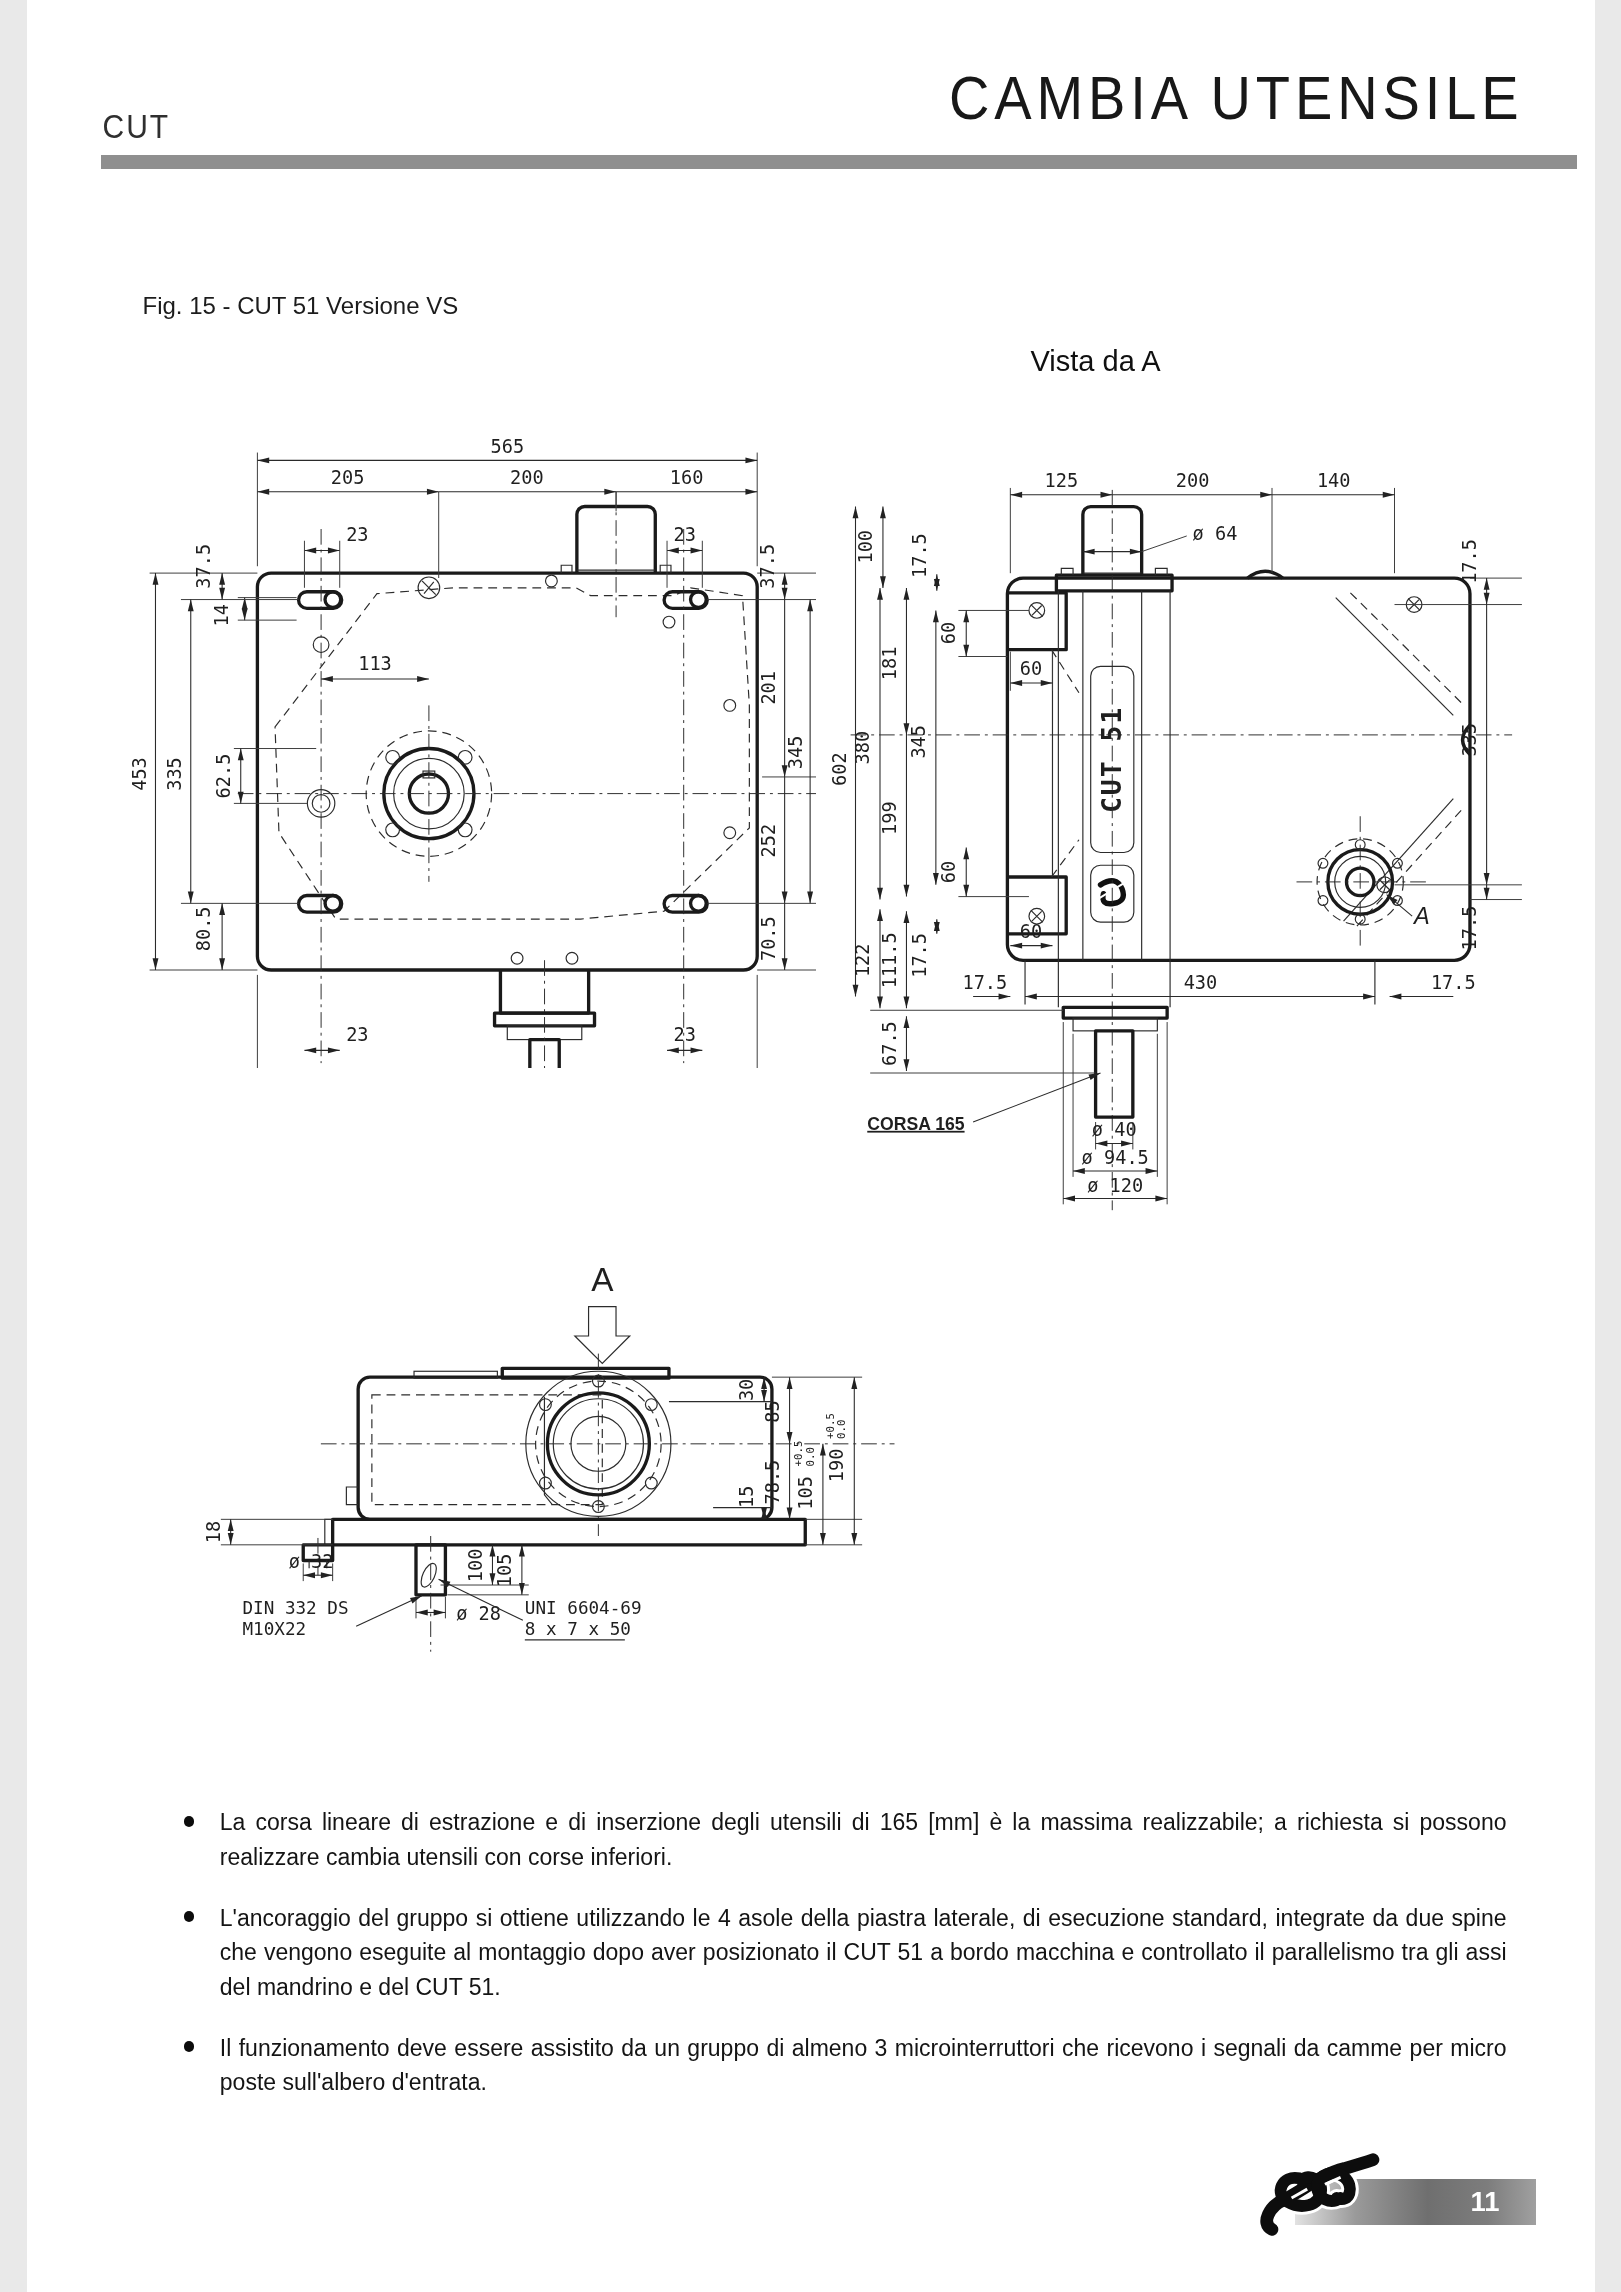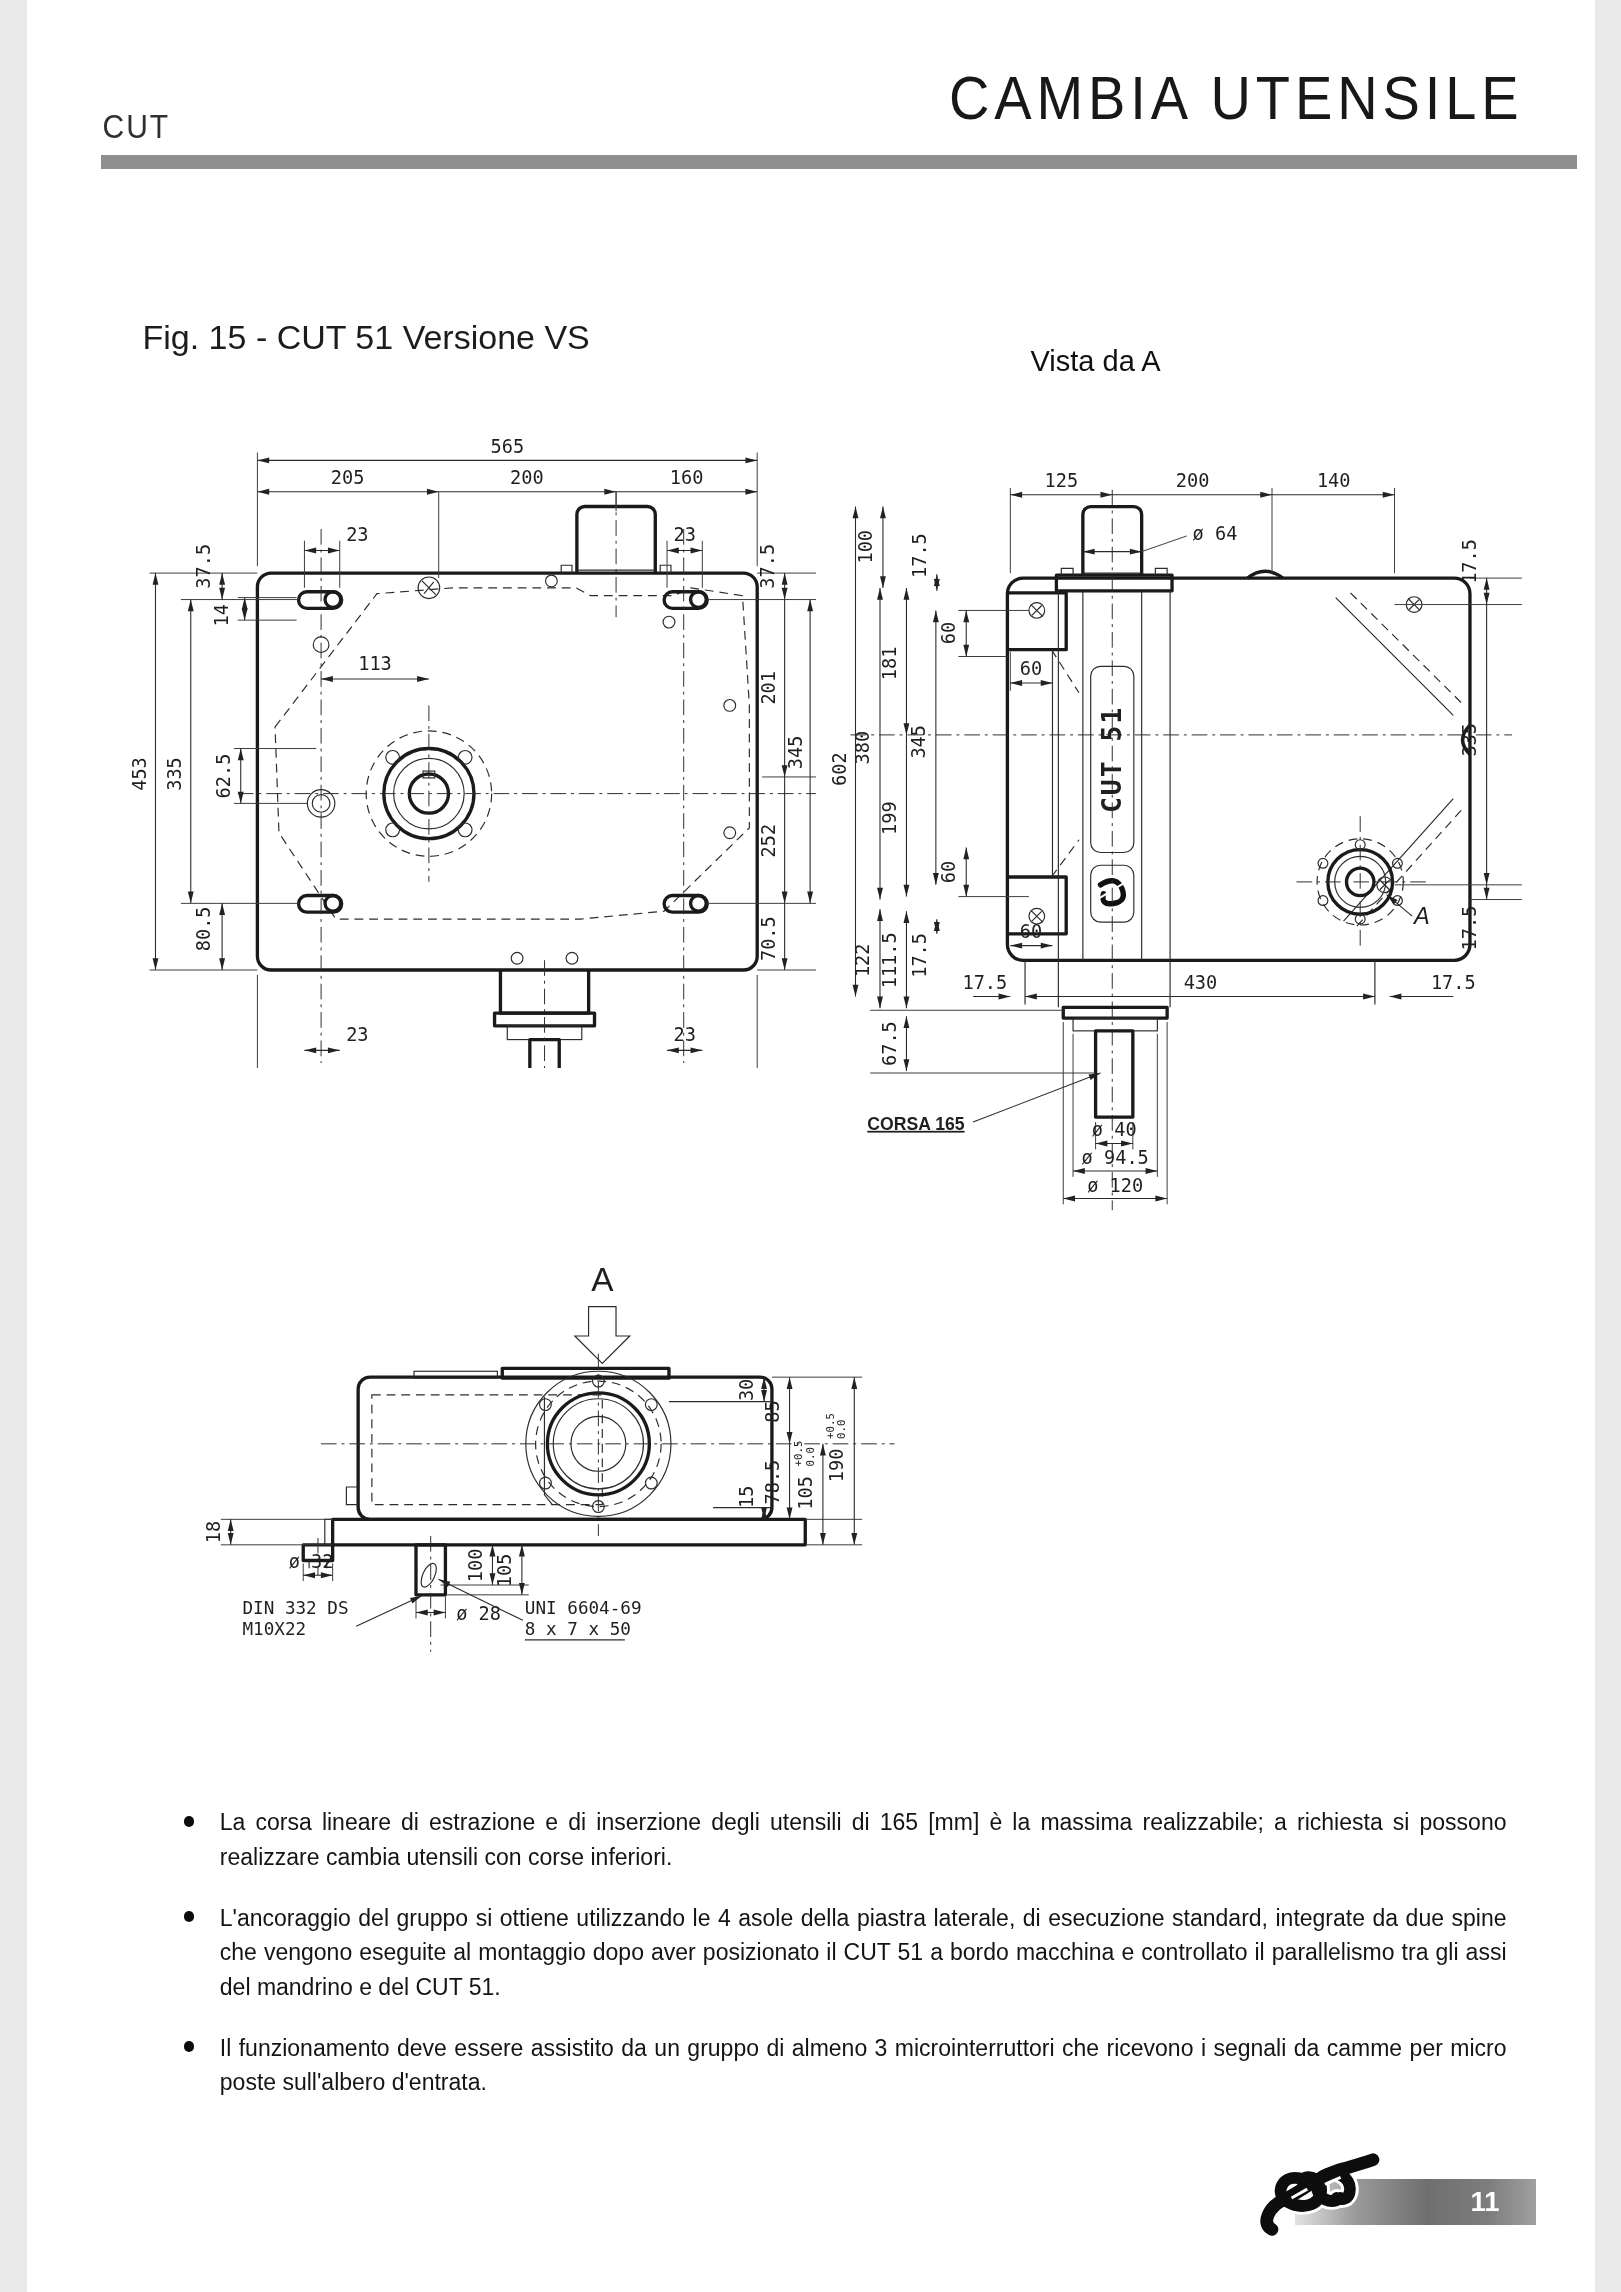--- a/index.html
+++ b/index.html
@@ -5,21 +5,21 @@
   html,body{margin:0;padding:0;background:#e9e9e9;}
   .page{position:relative;width:1568px;height:2293px;margin:0 auto;background:#ffffff;
         font-family:"Liberation Sans",sans-serif;overflow:hidden;}
   .cut-code{position:absolute;left:76px;top:108px;font-size:30px;font-weight:400;color:#2f2f2f;
             letter-spacing:2px;transform:scaleY(1.12);transform-origin:left top;}
   .main-title{position:absolute;right:71px;top:63px;font-size:56px;font-weight:400;color:#181818;
               letter-spacing:4.9px;transform:scaleY(1.08);transform-origin:right top;white-space:nowrap;}
   .rule{position:absolute;left:74px;top:155px;width:1476px;height:13.7px;background:#8f8f8f;}
   .section-title{position:absolute;left:98px;top:196px;font-size:30px;font-weight:700;color:#9d9d9d;
                  letter-spacing:3.4px;}
-  .fig-caption{position:absolute;left:116px;top:292px;font-size:34px;color:#1c1c1c;margin-top:26px;}
+  .fig-caption{position:absolute;left:116px;top:292px;font-size:24px;color:#1c1c1c;}
   .vista-label{position:absolute;left:1004px;top:345px;font-size:29px;color:#101010;}
   svg{position:absolute;}
   svg text{font-family:"DejaVu Sans Mono",monospace;font-size:19px;fill:#1f1f1f;}
   text.dt{text-anchor:middle;}
   text.big{font-size:34px;font-family:"Liberation Sans",sans-serif;}
   text.ital{font-style:italic;font-family:"Liberation Sans",sans-serif;font-size:24px;}
   text.note{font-size:18px;}
   text.corsa{font-size:18px;font-weight:bold;font-family:"Liberation Sans",sans-serif;text-decoration:underline;}
   text.tol{font-size:11px;}
   text.model{font-size:27px;font-weight:bold;letter-spacing:2px;}

